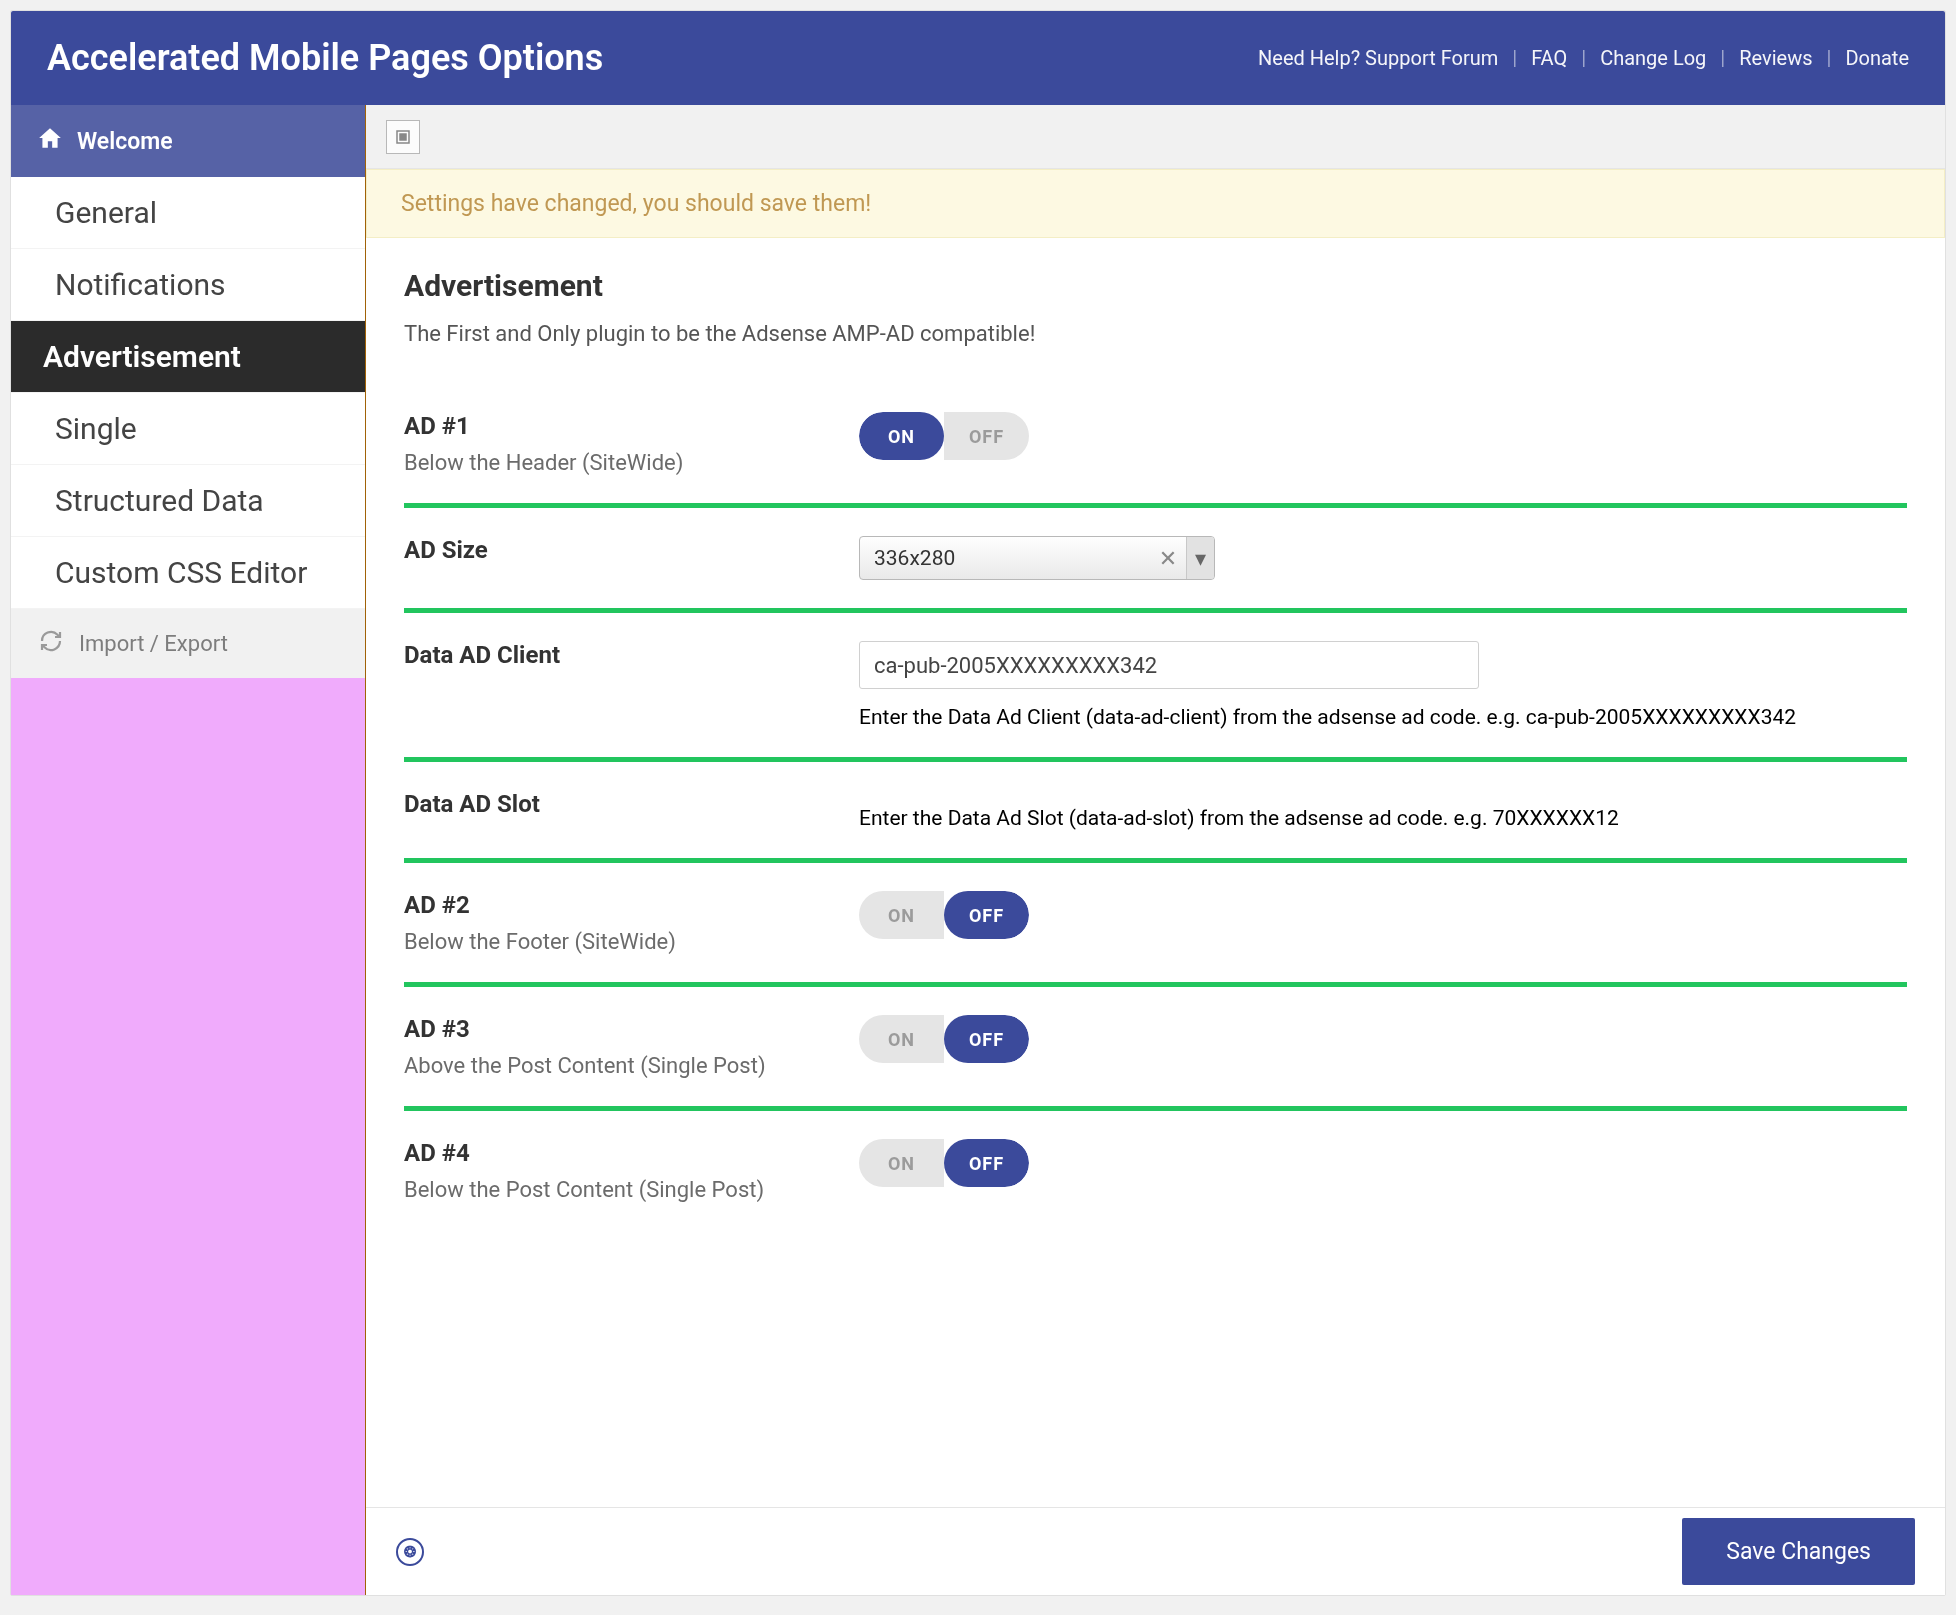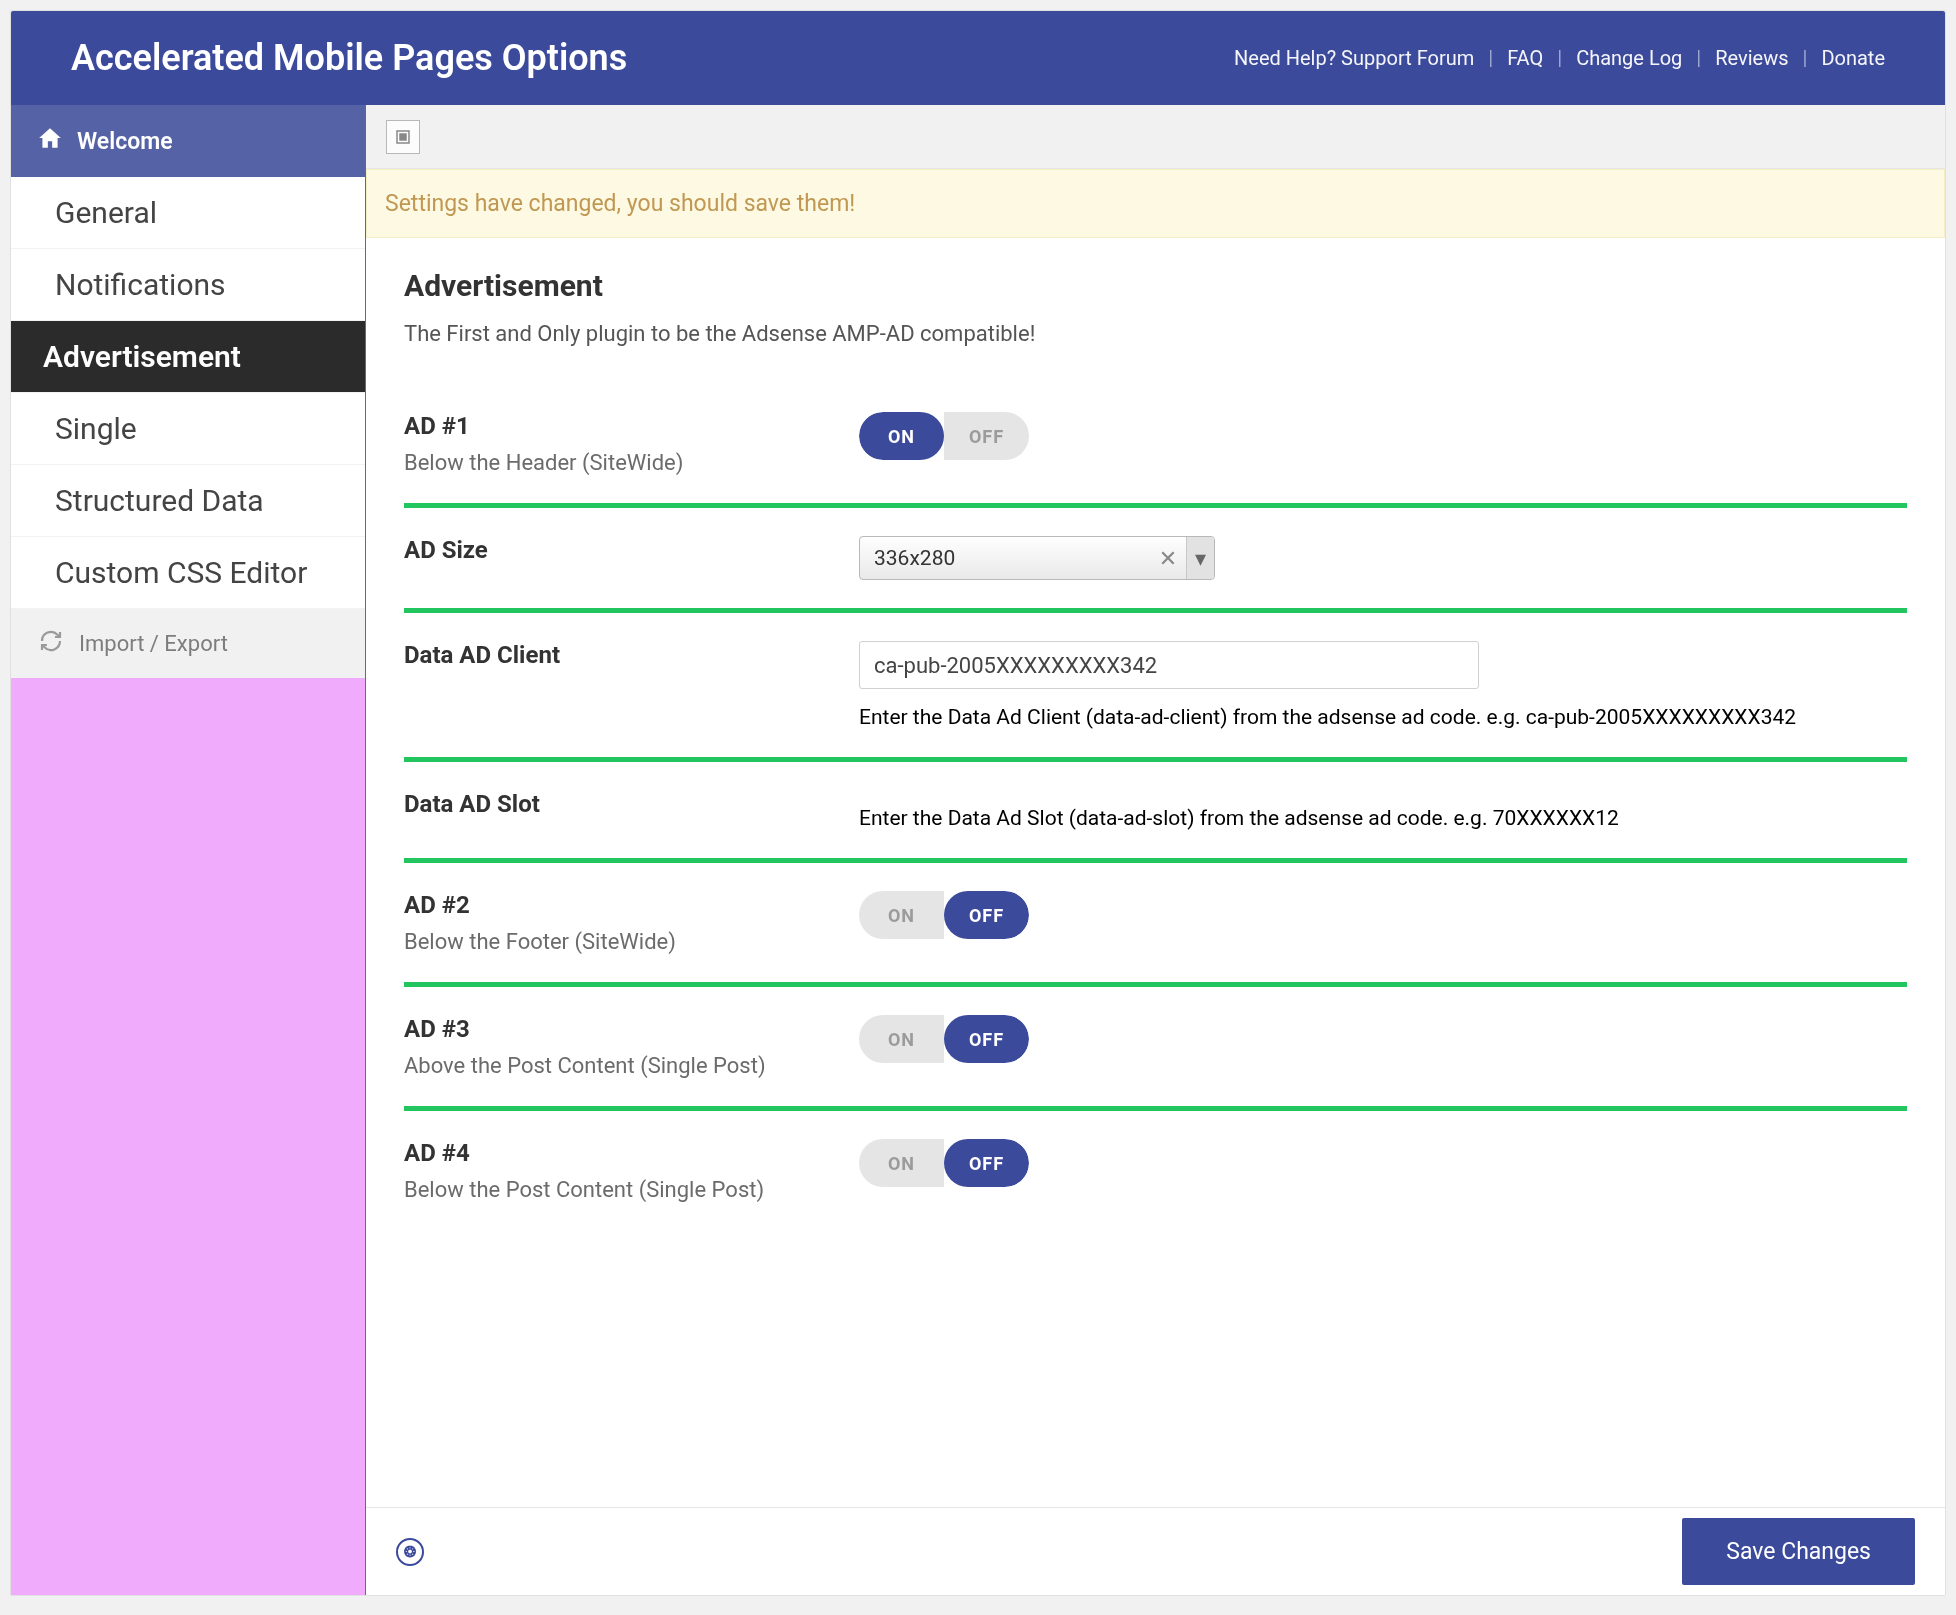--- a/index.html
+++ b/index.html
@@ -1,38 +1,38 @@
 <!DOCTYPE html>
 <html><head>
 <meta charset="utf-8">
 <style>
   *{box-sizing:border-box;margin:0;padding:0;font-family:-apple-system,BlinkMacSystemFont,"Segoe UI",Roboto,"Helvetica Neue",Arial,sans-serif}
   body{background:#f1f1f1;color:#444;font-size:22px}
   .wrap{max-width:1956px;margin:0 auto;padding:10px}
   .panel{background:#fff;border:1px solid #e0e0e0;border-radius:2px}
   
-  .header{background:#3b4a9b;color:#fff;display:flex;align-items:center;justify-content:space-between;padding:26px 60px;border-radius:2px 2px 0 0}
+  .header{background:#3b4a9b;color:#fff;display:flex;align-items:center;justify-content:space-between;padding:26px 36px;border-radius:2px 2px 0 0}
   .header h1{font-size:36px;font-weight:600}
   .hlinks{display:flex;align-items:center;gap:8px;font-size:20px}
   .hlinks a{color:#fff;text-decoration:none;opacity:.95}
   .hlinks .sep{color:rgba(255,255,255,.5);padding:0 6px}
   
   .body{display:flex;align-items:stretch;min-height:1490px}
   
   .sidebar{width:355px;background:#f0abfc;border-right:1px solid #a16207;display:flex;flex-direction:column}
   .side-group{background:#fff}
   .side-head{background:#5662a6;color:#fff;padding:20px 26px;display:flex;align-items:center;gap:14px;font-weight:600;font-size:23px}
   .side-item{padding:18px 44px;font-size:30px;color:#444;background:#fff;cursor:pointer;border-bottom:1px solid #f3f3f3}
   .side-item.active{background:#2b2b2b;color:#fff;padding-left:32px;font-weight:600}
   .side-import{padding:20px 28px;color:#7d7d7d;background:#f1f1f1;display:flex;align-items:center;gap:16px;cursor:pointer}
   
   .main{flex:1;background:#fff;display:flex;flex-direction:column}
   .toolbar{background:#f1f1f1;height:64px;display:flex;align-items:center;padding:0 20px;border-bottom:1px solid #e5e5e5}
   .toolbar .sq{width:34px;height:34px;border:1px solid #b8b8b8;background:#fcfcfc;display:flex;align-items:center;justify-content:center;color:#777}
-  .notice{background:#fdf9e2;border:1px solid #f4eec5;color:#c09853;padding:20px 18px;font-size:23px}
+  .notice{background:#fdf9e2;border:1px solid #f4eec5;color:#c09853;padding:20px 34px;font-size:23px}
   .content{padding:30px 38px 10px;flex:1}
   .content h2{font-size:30px;font-weight:700;color:#333;margin-bottom:18px}
   .subtitle{color:#555;font-size:22px;margin-bottom:56px}
   .row{display:flex;align-items:flex-start;padding:28px 0;border-bottom:5px solid #22c55e}
   .row:first-of-type{padding-top:10px}
   .row:last-of-type{border-bottom:none}
   .lab{width:455px;padding-right:20px}
   .lab h3{font-size:24px;font-weight:700;color:#333;margin-bottom:10px}
   .lab p{color:#6b6b6b;font-size:22px}
   .val{flex:1}

